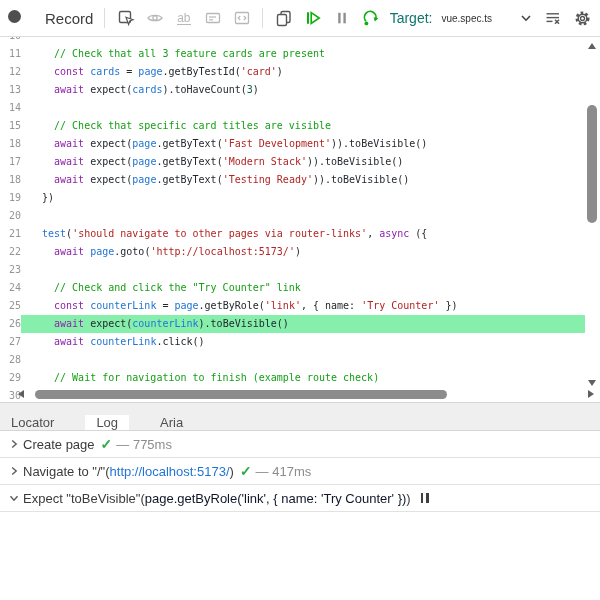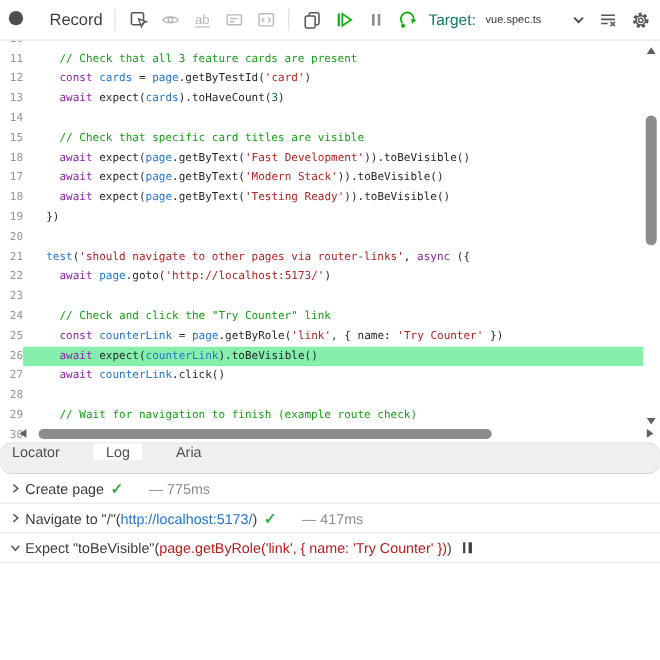--- a/index.html
+++ b/index.html
@@ -49,35 +49,35 @@
   .arr-up { left:2px; top:4px; border-left:4.5px solid transparent; border-right:4.5px solid transparent; border-bottom:6px solid #5f5f5f; }
   .arr-dn { left:2px; bottom:2px; border-left:4.5px solid transparent; border-right:4.5px solid transparent; border-top:6px solid #5f5f5f; }
   .hscroll { position:absolute; left:26px; right:16px; bottom:2px; height:11px; }
   .hthumb { position:absolute; left:9px; top:1px; width:412px; height:9px; background:#8c8c8c; border-radius:5px; }
   .arr-lf { left:-8px; top:1px; border-top:4.5px solid transparent; border-bottom:4.5px solid transparent; border-right:6px solid #5f5f5f; }
   .arr-rt { right:-10px; top:1px; border-top:4.5px solid transparent; border-bottom:4.5px solid transparent; border-left:6px solid #5f5f5f; }
 
   
   .tabbar {
     height:29px; background:#efefef; border-top:1px solid #d6d6d6; border-bottom:1px solid #d6d6d6;
-    display:flex; align-items:flex-start; padding-left:0;border-radius:11px;
+    display:flex; align-items:flex-end; padding-left:0;
   }
   .tab { padding:0 11px; display:flex; align-items:center; font-size:13px; color:#4f4f4f; cursor:pointer;margin-left:20px; }
   .tab.active { background:#fff; }
   .tab:first-child { margin-left:0; }
 
   .log-entry {
     height:27px; border-bottom:1px solid #e2e2e2; display:flex; align-items:center;
     padding-left:9px; gap:4px; font-size:13px; color:#3b3b3b; background:#fff; cursor:pointer;
   }
   .seg-plain { color:#3b3b3b; }
   .seg-link  { color:#2276d3; }
-  .seg-locator { color:#b91c1c; }
+  .seg-locator { color:#0f172a; }
   .check { color:#30ab4a; font-weight:bold; font-size:14px; margin-left:2px; }
-  .duration { color:#8c8c8c; margin-left:19px;text-align:right; }
+  .duration { color:#8c8c8c; margin-left:0;text-align:right; }
   .pausebars { display:inline-flex; gap:3px; margin-left:6px; align-items:center; }
   .pausebars i { display:block; width:2.5px; height:10px; background:#3f3f3f; }
   .segwrap { white-space:pre; }
 </style>
 </head>
 <body>
 
 <div class="toolbar">
   <div class="record-btn">
     <div class="record-dot"></div>

